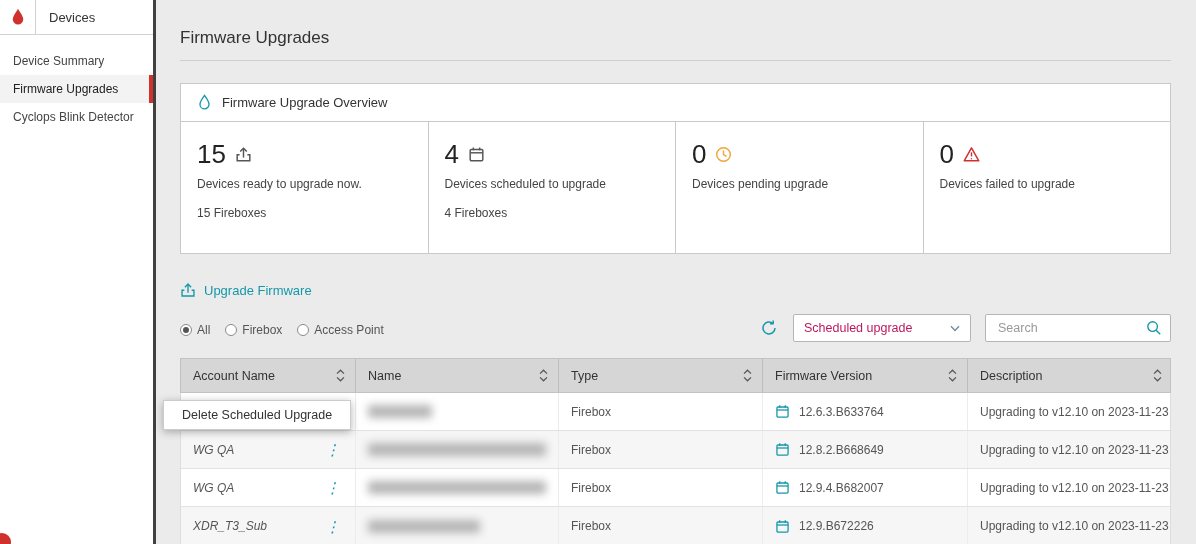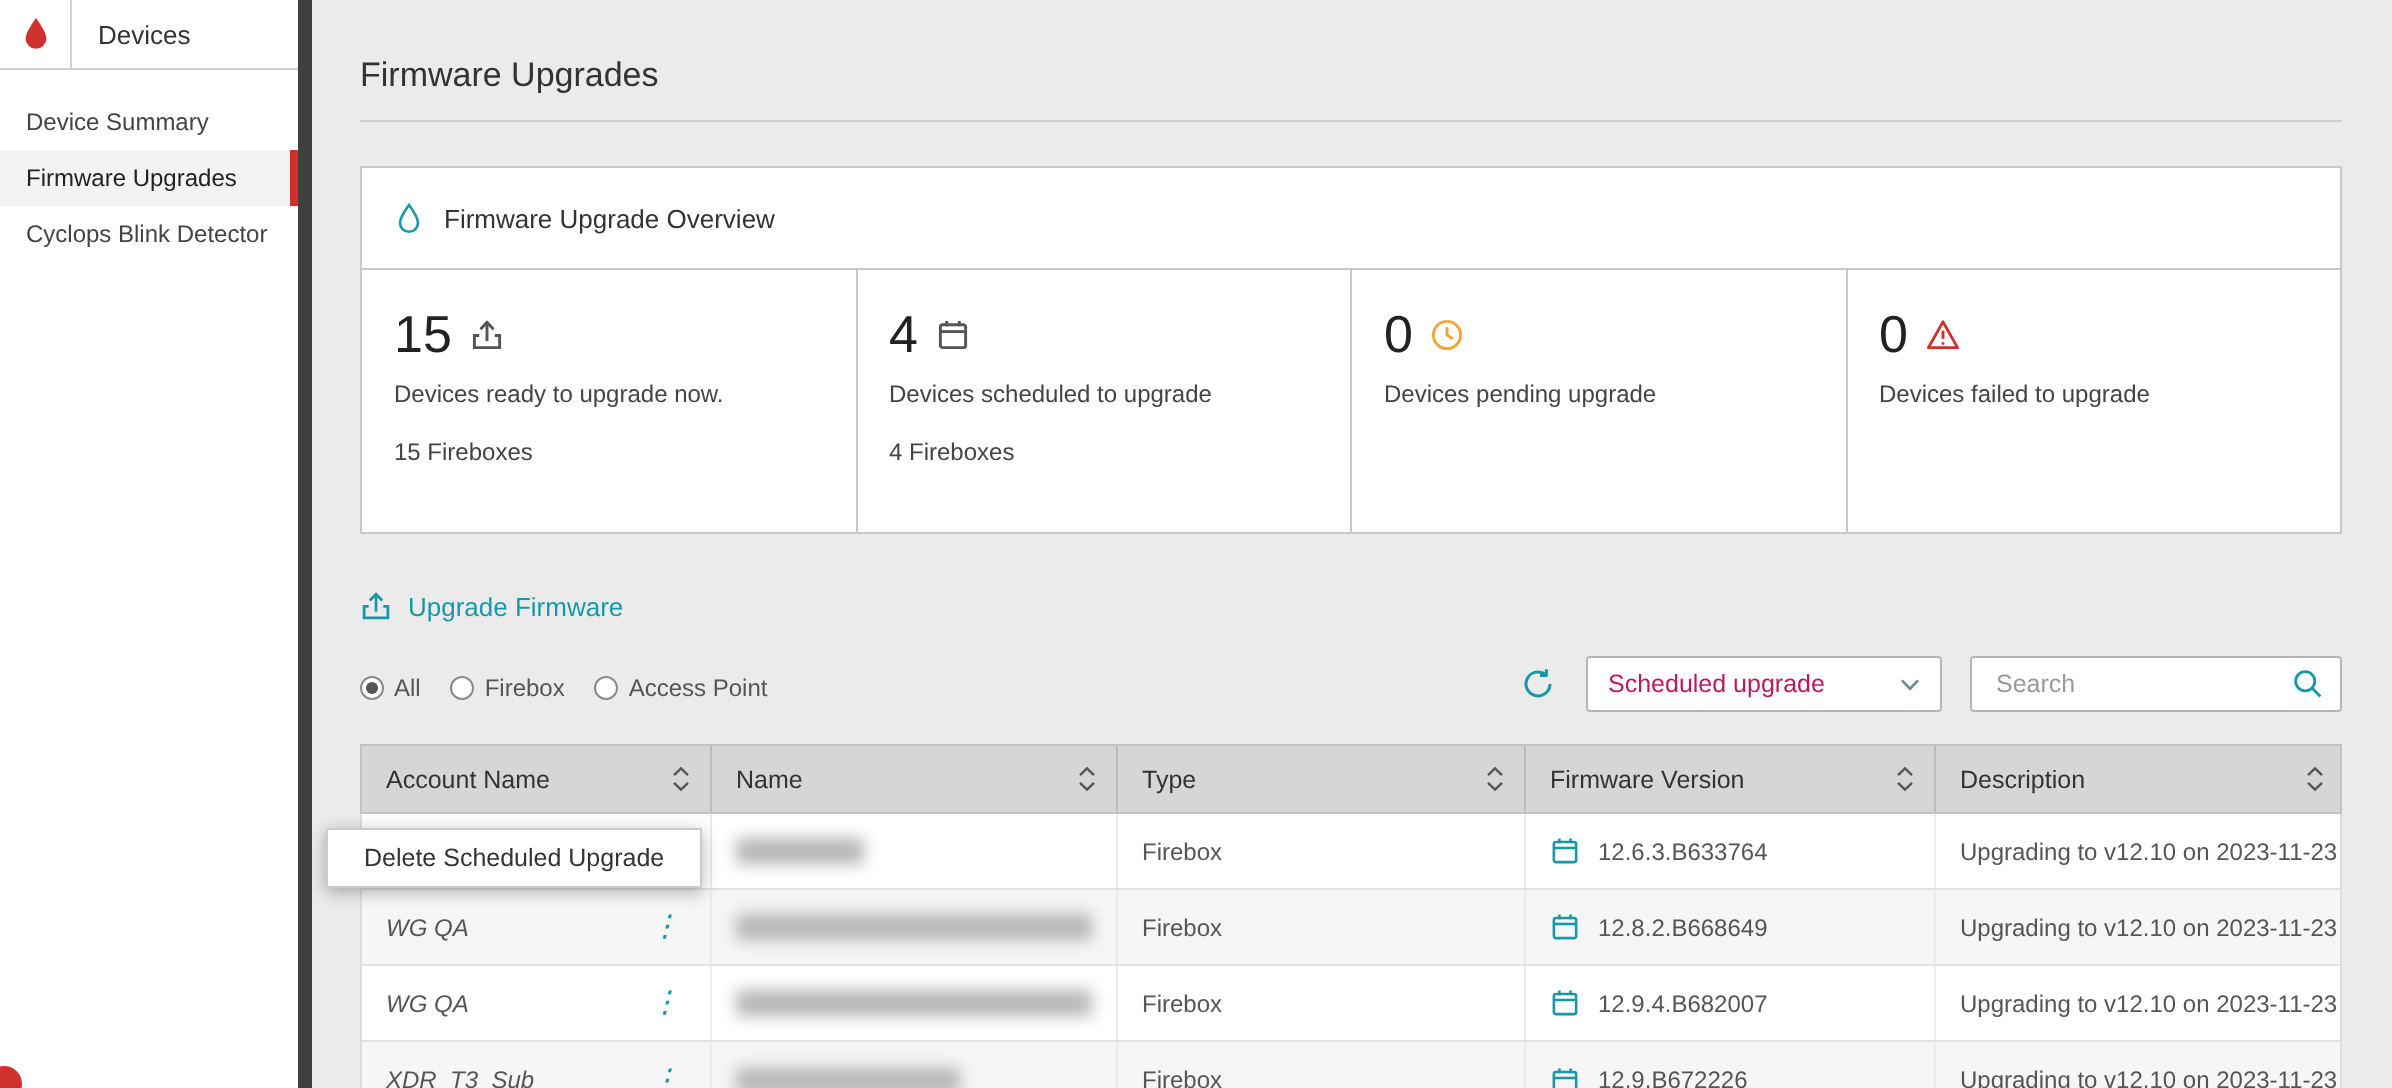--- a/index.html
+++ b/index.html
@@ -2,35 +2,35 @@
 <html><head>
 <meta charset="utf-8">
 <style>
   * { box-sizing: border-box; }
   html,body { margin:0; padding:0; }
   body {
     width:1196px; height:544px; position:relative; overflow:hidden;
     background:#ebebeb; font-family:"Liberation Sans", sans-serif; color:#333;
   }
   
-  .sidebar { position:absolute; left:0; top:0; bottom:0; width:156px; background:#fff; border-right:7px solid #404040; }
+  .sidebar { position:absolute; left:0; top:0; bottom:0; width:156px; background:#fff; border-right:3px solid #404040; }
   .sidebar-top { height:35px; border-bottom:1px solid #d2d2d2; display:flex; align-items:stretch; }
   .logo-box { width:36px; border-right:1px solid #d2d2d2; display:flex; align-items:center; justify-content:center; }
   .sidebar-title { display:flex; align-items:center; padding-left:13px; font-size:13px; color:#333; }
   .nav { padding-top:12px; }
   .nav-item { height:28px; display:flex; align-items:center; padding-left:13px; font-size:12px; color:#444; cursor:pointer; position:relative; }
   .nav-item.active { background:#f3f3f3; color:#222; }
   .nav-item.active::after { content:""; position:absolute; right:0; top:0; bottom:0; width:4px; background:#d0312d; }
   
   .main { position:absolute; left:156px; top:0; right:0; bottom:0; padding:20px 25px 0 24px; }
   .page-title { font-size:17px; font-weight:400; color:#333; margin:8px 0 12px; }
   .rule { border-bottom:1px solid #cfcfcf; }
   
   .card { background:#fff; border:1px solid #c9c9c9; margin-top:22px; }
-  .card-header { height:51px; display:flex; align-items:center; gap:10px; padding:0 16px; border-bottom:1px solid #c9c9c9; font-size:13px; color:#333; }
+  .card-header { height:38px; display:flex; align-items:center; gap:10px; padding:0 16px; border-bottom:1px solid #c9c9c9; font-size:13px; color:#333; }
   .stats { display:flex; }
   .stat { flex:1; height:131px; padding:12px 16px 0; border-right:1px solid #c9c9c9; }
   .stat:last-child { border-right:none; }
   .stat-top { display:flex; align-items:center; gap:9px; }
   .stat-value { font-size:26px; line-height:40px; color:#222; }
   .stat-label { font-size:12px; color:#444; margin-top:3px; }
   .stat-sub { font-size:12px; color:#444; margin-top:15px; }
   
   .upgrade-link { display:inline-flex; align-items:center; gap:8px; margin-top:28px; color:#1598a8; font-size:13px; cursor:pointer; }
   .controls { display:flex; justify-content:space-between; align-items:flex-end; margin-top:12px; }

